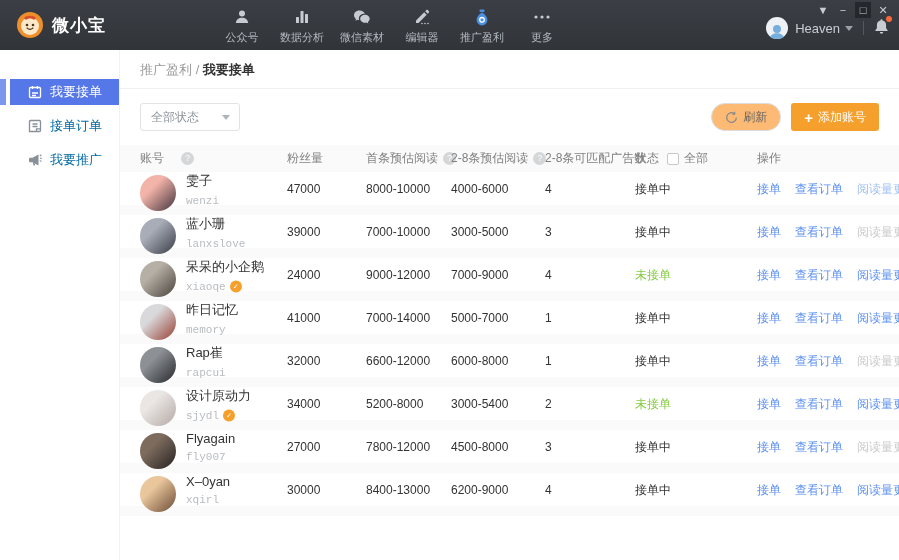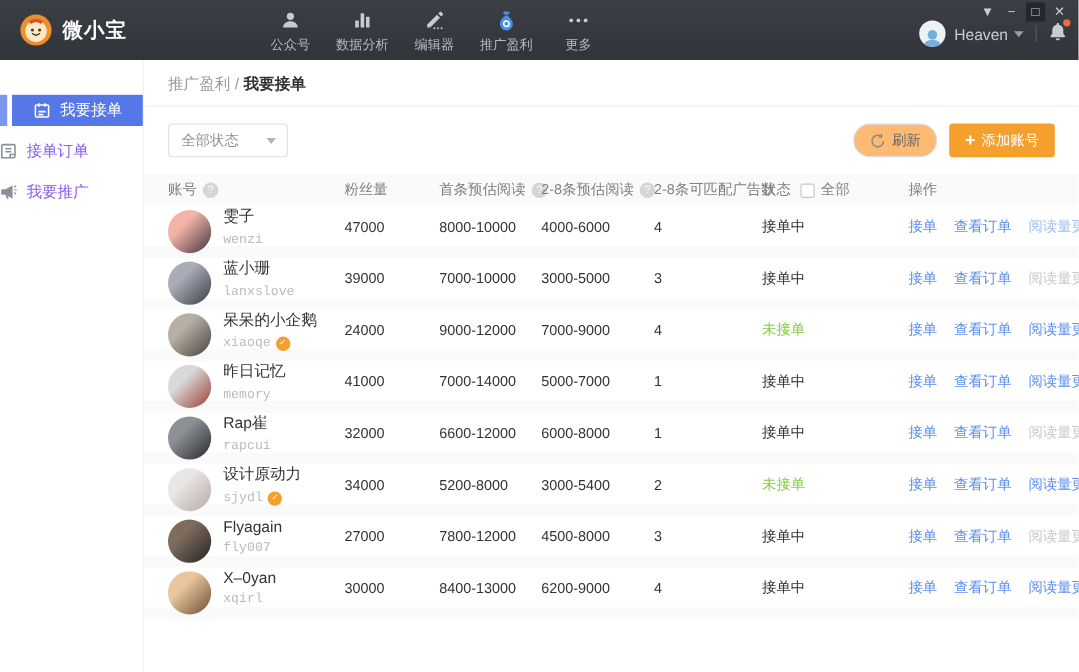--- a/index.html
+++ b/index.html
@@ -24,21 +24,21 @@
   .user-avatar { width:22px; height:22px; border-radius:50%; background:#eef2f6; display:flex; align-items:flex-end; justify-content:center; overflow:hidden; }
   .user-name { color:#c9cdd3; font-size:13px; margin:0 5px 0 7px; }
   .caret-down { width:0; height:0; border-left:4px solid transparent; border-right:4px solid transparent; border-top:5px solid #9aa0a8; }
   .user-divider { width:1px; height:14px; background:#55595f; margin:0 10px; }
   .bell-wrap { position:relative; }
   .bell-dot { position:absolute; top:-2px; right:-3px; width:6px; height:6px; border-radius:50%; background:#f5693c; }
 
   
   .body { display:flex; height:510px; }
   .sidebar { position:relative; width:120px; background:#fff; border-right:1px solid #f2f2f2; padding-top:29px; flex:0 0 auto; }
-  .side-item { position:relative; height:26px; margin-bottom:8px; display:flex; align-items:center; font-size:13px; color:#8b5cf6; cursor:pointer; }
+  .side-item { position:relative; height:26px; margin-bottom:8px; display:flex; align-items:center; padding-left:28px; font-size:13px; color:#0369a1; cursor:pointer; }
   .side-item .side-icon { margin-right:8px; color:#8a9099; display:flex; }
   .side-item.active { background:#5677e8; color:#fff; margin-left:10px; padding-left:18px; }
   .side-item.active .side-icon { color:#fff; }
   .active-stripe { position:absolute; left:0; top:29px; width:6px; height:26px; background:#7e97ee; }
 
   .content { position:relative; flex:1; background:#fff; overflow:hidden; }
   .breadcrumb { height:39px; line-height:39px; padding-left:20px; font-size:13px; color:#9a9a9a; border-bottom:1px solid #f0f0f0; }
   .breadcrumb .crumb-current { color:#333; font-weight:bold; }
 
   
@@ -54,21 +54,21 @@
   .refresh-btn svg { margin-right:5px; }
   .add-btn { height:28px; margin-left:10px; border:0; border-radius:3px; background:#f5a02c; color:#fff; font-size:12px; display:flex; align-items:center; padding:0 13px; cursor:pointer; font-family:inherit; }
   .plus-glyph { font-size:15px; font-weight:bold; margin-right:5px; line-height:1; }
 
   
   .thead { position:relative; height:27px; background:#fafafa; margin-top:6px; font-size:12px; color:#808080; }
   .hcell { position:absolute; top:0; line-height:27px; white-space:nowrap; display:flex; align-items:center; height:27px; }
   .help-icon { display:inline-block; width:13px; height:13px; line-height:13px; border-radius:50%; background:#d4d6d8; color:#fff; font-size:9px; text-align:center; margin-left:5px; }
   .checkbox { display:inline-block; width:12px; height:12px; border:1px solid #c8c8c8; border-radius:2px; background:#fff; margin:0 5px 0 8px; cursor:pointer; }
 
-  .col-account { left:20px; }
+  .col-account { left:20px;gap:12px; }
   .col-fans { left:167px; }
   .col-first { left:246px; }
   .col-multi { left:331px; }
   .col-ads { left:425px; }
   .col-status { left:515px; }
   .col-actions { left:637px; }
 
   .row { position:relative; height:43px; background:#fff; border-bottom:10px solid #fafafa; }
   .cell { position:absolute; top:50%; transform:translateY(-50%); font-size:12px; color:#333; white-space:nowrap; }
   .avatar { position:absolute; left:20px; top:3px; width:36px; height:36px; border-radius:50%; }
@@ -112,20 +112,29 @@
       </div>
       <div class="nav-item">
         <span class="nav-icon">
           <svg width="16" height="16" viewBox="0 0 16 16" fill="currentColor">
               <rect x="2" y="8" width="3" height="6" rx="0.5"></rect>
               <rect x="6.5" y="2" width="3" height="12" rx="0.5"></rect>
               <rect x="11" y="5" width="3" height="9" rx="0.5"></rect>
             </svg>
         </span>
         <span class="nav-label">数据分析</span>
+      </div>
+      <div class="nav-item">
+        <span class="nav-icon">
+          <svg width="18" height="16" viewBox="0 0 18 16" fill="currentColor">
+              <path d="M6.7 1.5C3.5 1.5 1 3.6 1 6.2c0 1.5.8 2.8 2 3.7l-.5 1.9 2.1-1.1c.5.1 1 .2 1.6.2-.2-.5-.3-1-.3-1.5 0-2.6 2.5-4.6 5.6-4.6h.4c-.7-1.9-2.8-3.3-5.2-3.3z"></path>
+              <path d="M12.1 5.8c-2.7 0-4.9 1.8-4.9 4s2.2 4 4.9 4c.5 0 1-.1 1.4-.2l1.8 1-.4-1.6c1.1-.7 1.8-1.9 1.8-3.2 0-2.2-2-4-4.6-4z"></path>
+            </svg>
+        </span>
+        <span class="nav-label">微信素材</span>
       </div>
       <div class="nav-item">
         <span class="nav-icon">
           <svg width="16" height="16" viewBox="0 0 16 16" fill="currentColor">
               <path d="M2 11.5L10.2 3.3l2.5 2.5L4.5 14H2z"></path>
               <path d="M11.2 2.3l1.2-1.2c.4-.4 1-.4 1.4 0l1.1 1.1c.4.4.4 1 0 1.4l-1.2 1.2z"></path>
               <circle cx="8" cy="14.5" r="0.8"></circle>
               <circle cx="11" cy="14.5" r="0.8"></circle>
               <circle cx="14" cy="14.5" r="0.8"></circle>
             </svg>

